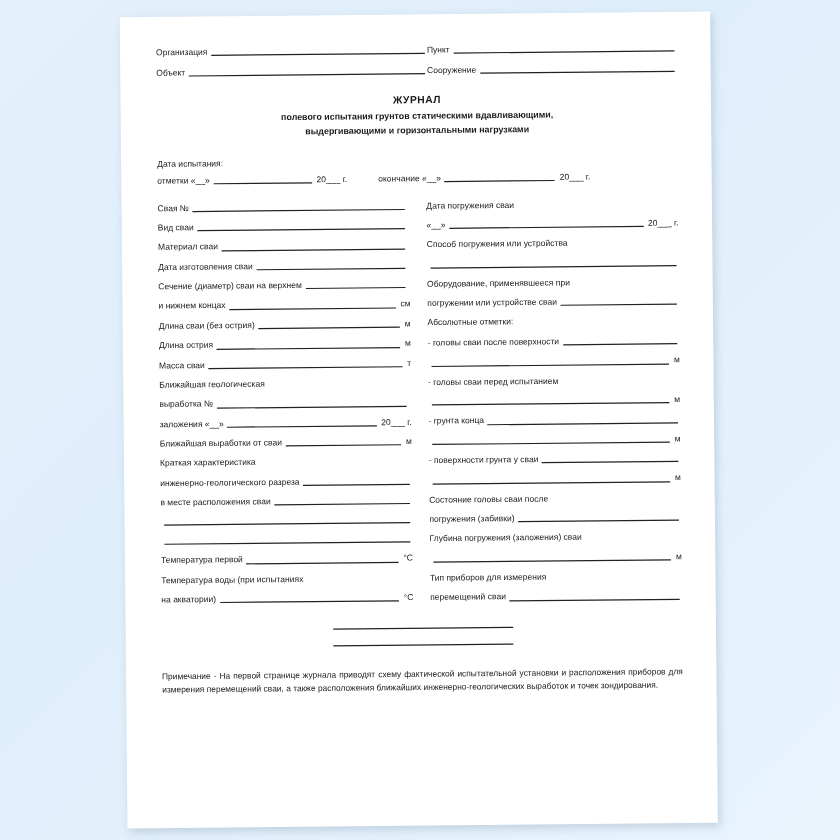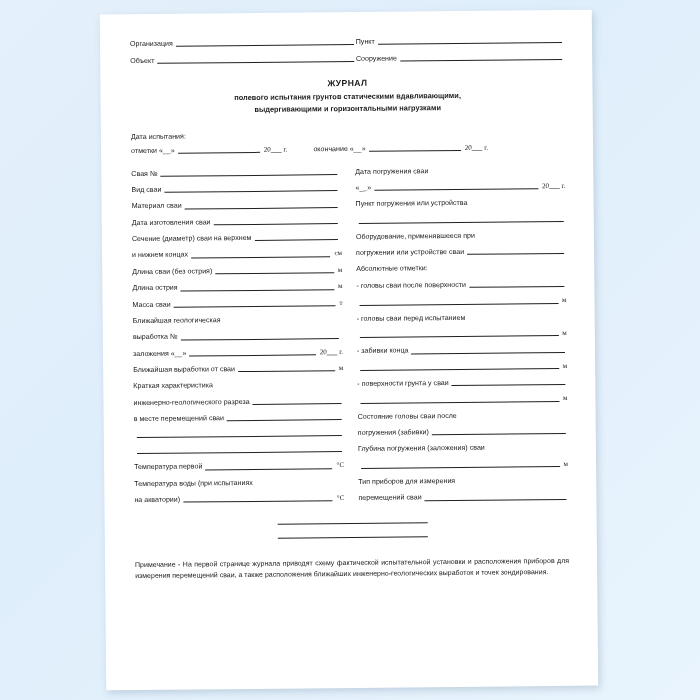--- a/index.html
+++ b/index.html
@@ -28,21 +28,21 @@
     transform: rotate(-0.55deg);
     transform-origin: 50% 50%;
     padding: 26px 28px 10px 30px;
     font-size: 7.1px;
     color: #1a1a1a;
     line-height: 1.25;
   }
   .row { display: flex; align-items: flex-end; margin-bottom: 5.5px; }
   .lbl { white-space: nowrap; }
   .fill { flex: 1 1 auto; border-bottom: 0.8px solid #222; margin: 0 2px 1.5px 3px; height: 7px; }
-  .unit { white-space: nowrap; padding-left: 2px; font-family: Liberation Serif, serif; }
+  .unit { white-space: nowrap; padding-left: 2px; }
 
   
   .hdr-row { display: flex; align-items: flex-end; margin-bottom: 8px; }
   .hdr-left { display: flex; align-items: flex-end; width: 52%; }
   .hdr-right { display: flex; align-items: flex-end; width: 48%; }
 
   .title-block { text-align: center; margin-top: 14px; margin-bottom: 16px; }
   .title-main { font-weight: bold; font-size: 8.6px; letter-spacing: 0.4px; }
   .title-sub { font-weight: bold; font-size: 7.4px; margin-top: 4px; line-height: 1.45; }
 
@@ -179,21 +179,21 @@
             <span class="unit">м</span>
           </div>
         <div class="row">
             <span class="lbl">Краткая характеристика</span>
           </div>
         <div class="row">
             <span class="lbl">инженерно-геологического разреза</span>
             <span class="fill"></span>
           </div>
         <div class="row">
-            <span class="lbl">в месте перемещений сваи</span>
+            <span class="lbl">в месте расположения сваи</span>
             <span class="fill"></span>
           </div>
         <div class="row">
             <span class="fill"></span>
           </div>
         <div class="row">
             <span class="fill"></span>
           </div>
         <div class="row">
             <span class="lbl">Температура первой</span>
@@ -213,21 +213,21 @@
       <div class="col">
         <div class="row">
             <span class="lbl">Дата погружения сваи</span>
           </div>
         <div class="row">
             <span class="lbl">«__»</span>
             <span class="fill"></span>
             <span class="unit">20___ г.</span>
           </div>
         <div class="row">
-            <span class="lbl">Пункт погружения или устройства</span>
+            <span class="lbl">Способ погружения или устройства</span>
           </div>
         <div class="row">
             <span class="fill"></span>
           </div>
         <div class="row">
             <span class="lbl">Оборудование, применявшееся при</span>
           </div>
         <div class="row">
             <span class="lbl">погружении или устройстве сваи</span>
             <span class="fill"></span>
@@ -244,21 +244,21 @@
             <span class="unit">м</span>
           </div>
         <div class="row">
             <span class="lbl">- головы сваи перед испытанием</span>
           </div>
         <div class="row">
             <span class="fill"></span>
             <span class="unit">м</span>
           </div>
         <div class="row">
-            <span class="lbl">- забивки конца</span>
+            <span class="lbl">- грунта конца</span>
             <span class="fill"></span>
           </div>
         <div class="row">
             <span class="fill"></span>
             <span class="unit">м</span>
           </div>
         <div class="row">
             <span class="lbl">- поверхности грунта у сваи</span>
             <span class="fill"></span>
           </div>

